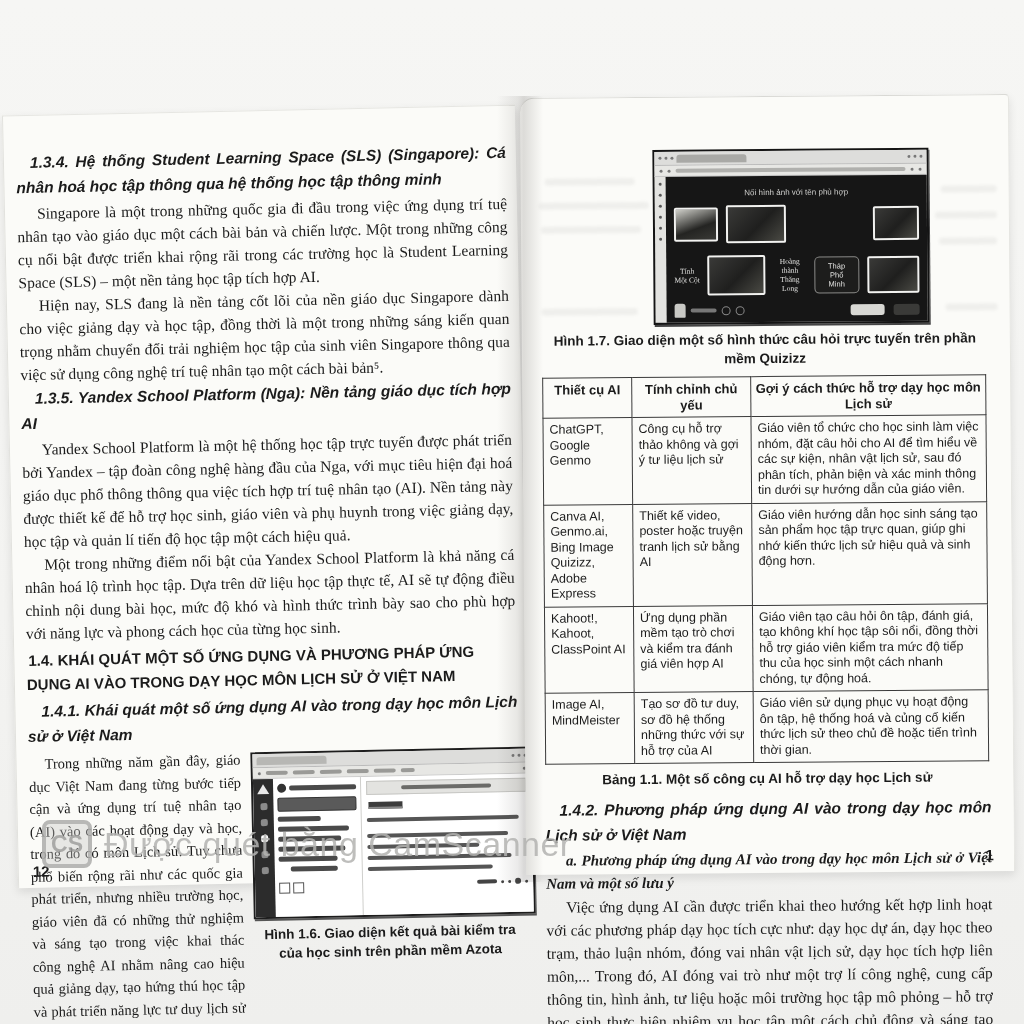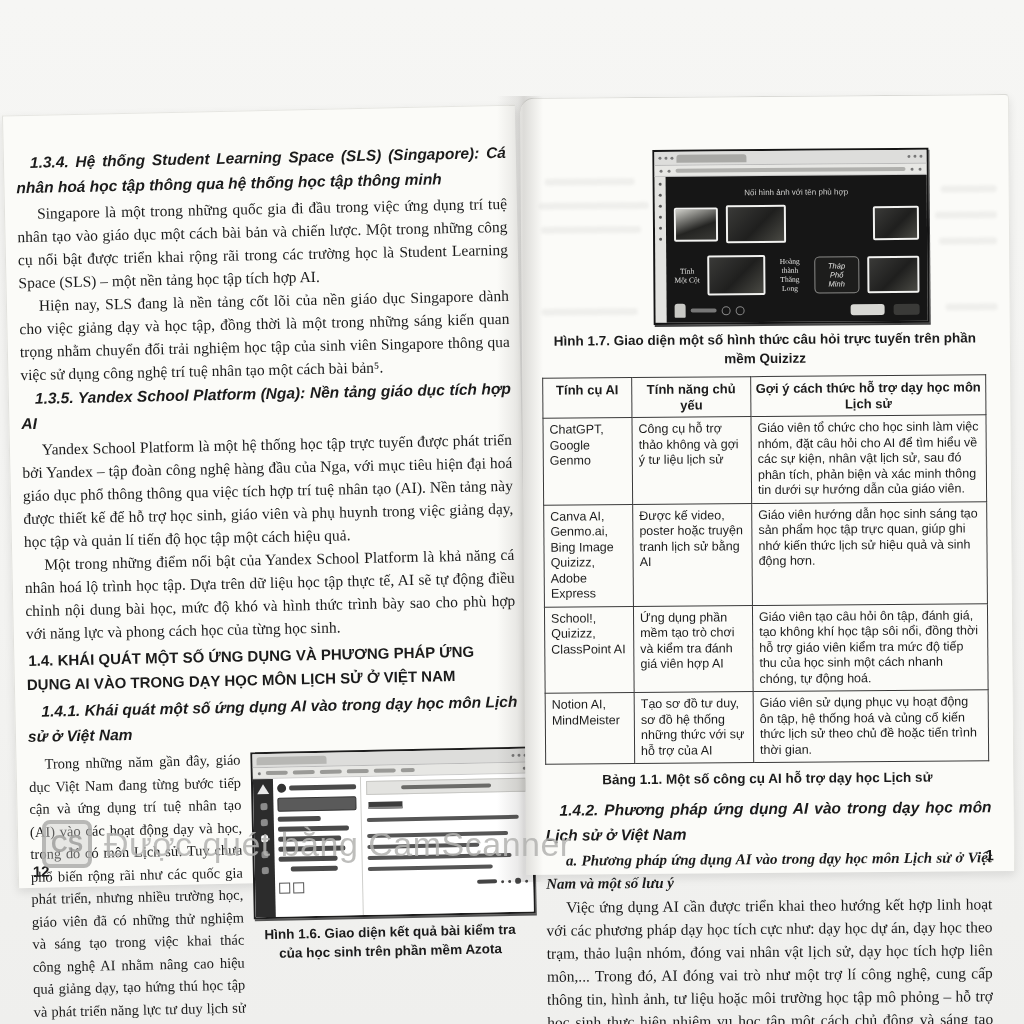--- a/index.html
+++ b/index.html
@@ -63,21 +63,21 @@
   .qz-content{flex:1;padding:6px 8px 5px 8px;color:#d6d6d4;}
   .qz-prompt{font-family:"Liberation Sans","DejaVu Sans",sans-serif;font-size:8px;text-align:center;margin:6px 0 8px 0;color:#cfcfcd;}
   .qz-row{display:flex;align-items:center;gap:8px;}
   .thumb{border:2px solid #f2f2f0;border-radius:2px;background:linear-gradient(135deg,#3a3a38 0%,#1f1f1e 55%,#4a4a44 100%);flex:none;}
   .t1{width:40px;height:30px;background:linear-gradient(160deg,#cfcfc9 0%,#242422 60%,#3a3a36 100%);}
   .t2{width:56px;height:34px;}
   .t3{width:42px;height:30px;}
   .t4{width:54px;height:36px;}
   .t5{width:48px;height:33px;}
   .qz-label{font-family:Liberation Serif, serif;font-size:7.5px;line-height:9px;color:#e2e2e0;text-align:center;}
-  .qz-choice{border:1px solid #8a8a88;border-radius:5px;padding:4px 6px;font-family:"Liberation Sans","DejaVu Sans",sans-serif;font-size:7.5px;line-height:9px;color:#e2e2e0;text-align:center;background:#1d1d1c;font-style:italic;}
+  .qz-choice{border:1px solid #8a8a88;border-radius:5px;padding:4px 6px;font-family:"Liberation Sans","DejaVu Sans",sans-serif;font-size:7.5px;line-height:9px;color:#e2e2e0;text-align:center;background:#1d1d1c;}
   .qz-foot{display:flex;align-items:center;gap:5px;margin-top:8px;}
   .qz-avatar{width:11px;height:14px;background:#c9c9c5;border-radius:3px 3px 1px 1px;}
   .qz-mini{height:4px;width:26px;background:#777;border-radius:2px;}
   .qz-circle{width:7px;height:7px;border:1px solid #888;border-radius:50%;}
   .qz-btn{height:11px;width:34px;border-radius:3px;background:#d8d8d4;margin-left:auto;}
   .qz-btn2{height:11px;width:26px;border-radius:3px;background:#3a3a38;margin-left:4px;}
   .qz-capline{height:3px;width:34px;background:#6a6a68;margin:2px auto 0 auto;border-radius:2px;}
   
   table.ai{border-collapse:collapse;width:444px;margin-top:8px;
     font-family:"Liberation Sans","DejaVu Sans",sans-serif;font-size:12.5px;line-height:15.5px;}
@@ -255,41 +255,41 @@
             </div>
           </div>
         </div>
       </div>
     </div>
     <p class="caption">Hình 1.7. Giao diện một số hình thức câu hỏi trực tuyến trên phần mềm Quizizz</p>
 
     <table class="ai">
       <tbody>
           <tr>
-        <th class="c1">Tính cụ AI</th>
-        <th class="c2">Tính năng chủ yếu</th>
+        <th class="c1">Thiết cụ AI</th>
+        <th class="c2">Tính chỉnh chủ yếu</th>
         <th>Gợi ý cách thức hỗ trợ dạy học môn Lịch sử</th>
       </tr>
       <tr>
         <td>ChatGPT, Google Genmo</td>
         <td>Công cụ hỗ trợ thảo không và gợi ý tư liệu lịch sử</td>
         <td>Giáo viên tổ chức cho học sinh làm việc nhóm, đặt câu hỏi cho AI để tìm hiểu về các sự kiện, nhân vật lịch sử, sau đó phân tích, phản biện và xác minh thông tin dưới sự hướng dẫn của giáo viên.</td>
       </tr>
       <tr>
         <td>Canva AI, Genmo.ai, Bing Image Quizizz, Adobe Express</td>
-        <td>Được kế video, poster hoặc truyện tranh lịch sử bằng AI</td>
+        <td>Thiết kế video, poster hoặc truyện tranh lịch sử bằng AI</td>
         <td>Giáo viên hướng dẫn học sinh sáng tạo sản phẩm học tập trực quan, giúp ghi nhớ kiến thức lịch sử hiệu quả và sinh động hơn.</td>
       </tr>
       <tr>
-        <td>School!, Quizizz, ClassPoint AI</td>
+        <td>Kahoot!, Kahoot, ClassPoint AI</td>
         <td>Ứng dụng phần mềm tạo trò chơi và kiểm tra đánh giá viên hợp AI</td>
         <td>Giáo viên tạo câu hỏi ôn tập, đánh giá, tạo không khí học tập sôi nổi, đồng thời hỗ trợ giáo viên kiểm tra mức độ tiếp thu của học sinh một cách nhanh chóng, tự động hoá.</td>
       </tr>
       <tr>
-        <td>Notion AI, MindMeister</td>
+        <td>Image AI, MindMeister</td>
         <td>Tạo sơ đồ tư duy, sơ đồ hệ thống những thức với sự hỗ trợ của AI</td>
         <td>Giáo viên sử dụng phục vụ hoạt động ôn tập, hệ thống hoá và củng cố kiến thức lịch sử theo chủ đề hoặc tiến trình thời gian.</td>
       </tr>
     </tbody>
       </table>
     <p class="caption" style="width:444px">Bảng 1.1. Một số công cụ AI hỗ trợ dạy học Lịch sử</p>
 
     <p class="h-num" style="margin-top:8px">1.4.2. Phương pháp ứng dụng AI vào trong dạy học môn Lịch sử ở Việt Nam</p>
     <p class="para" style="font-weight:bold;font-style:italic;font-size:15px">a. Phương pháp ứng dụng AI vào trong dạy học môn Lịch sử ở Việt Nam và một số lưu ý</p>
     <p class="para">Việc ứng dụng AI cần được triển khai theo hướng kết hợp linh hoạt với các phương pháp dạy học tích cực như: dạy học dự án, dạy học theo trạm, thảo luận nhóm, đóng vai nhân vật lịch sử, dạy học tích hợp liên môn,... Trong đó, AI đóng vai trò như một trợ lí công nghệ, cung cấp thông tin, hình ảnh, tư liệu hoặc môi trường học tập mô phỏng – hỗ trợ học sinh thực hiện nhiệm vụ học tập một cách chủ động và sáng tạo hơn.</p>

